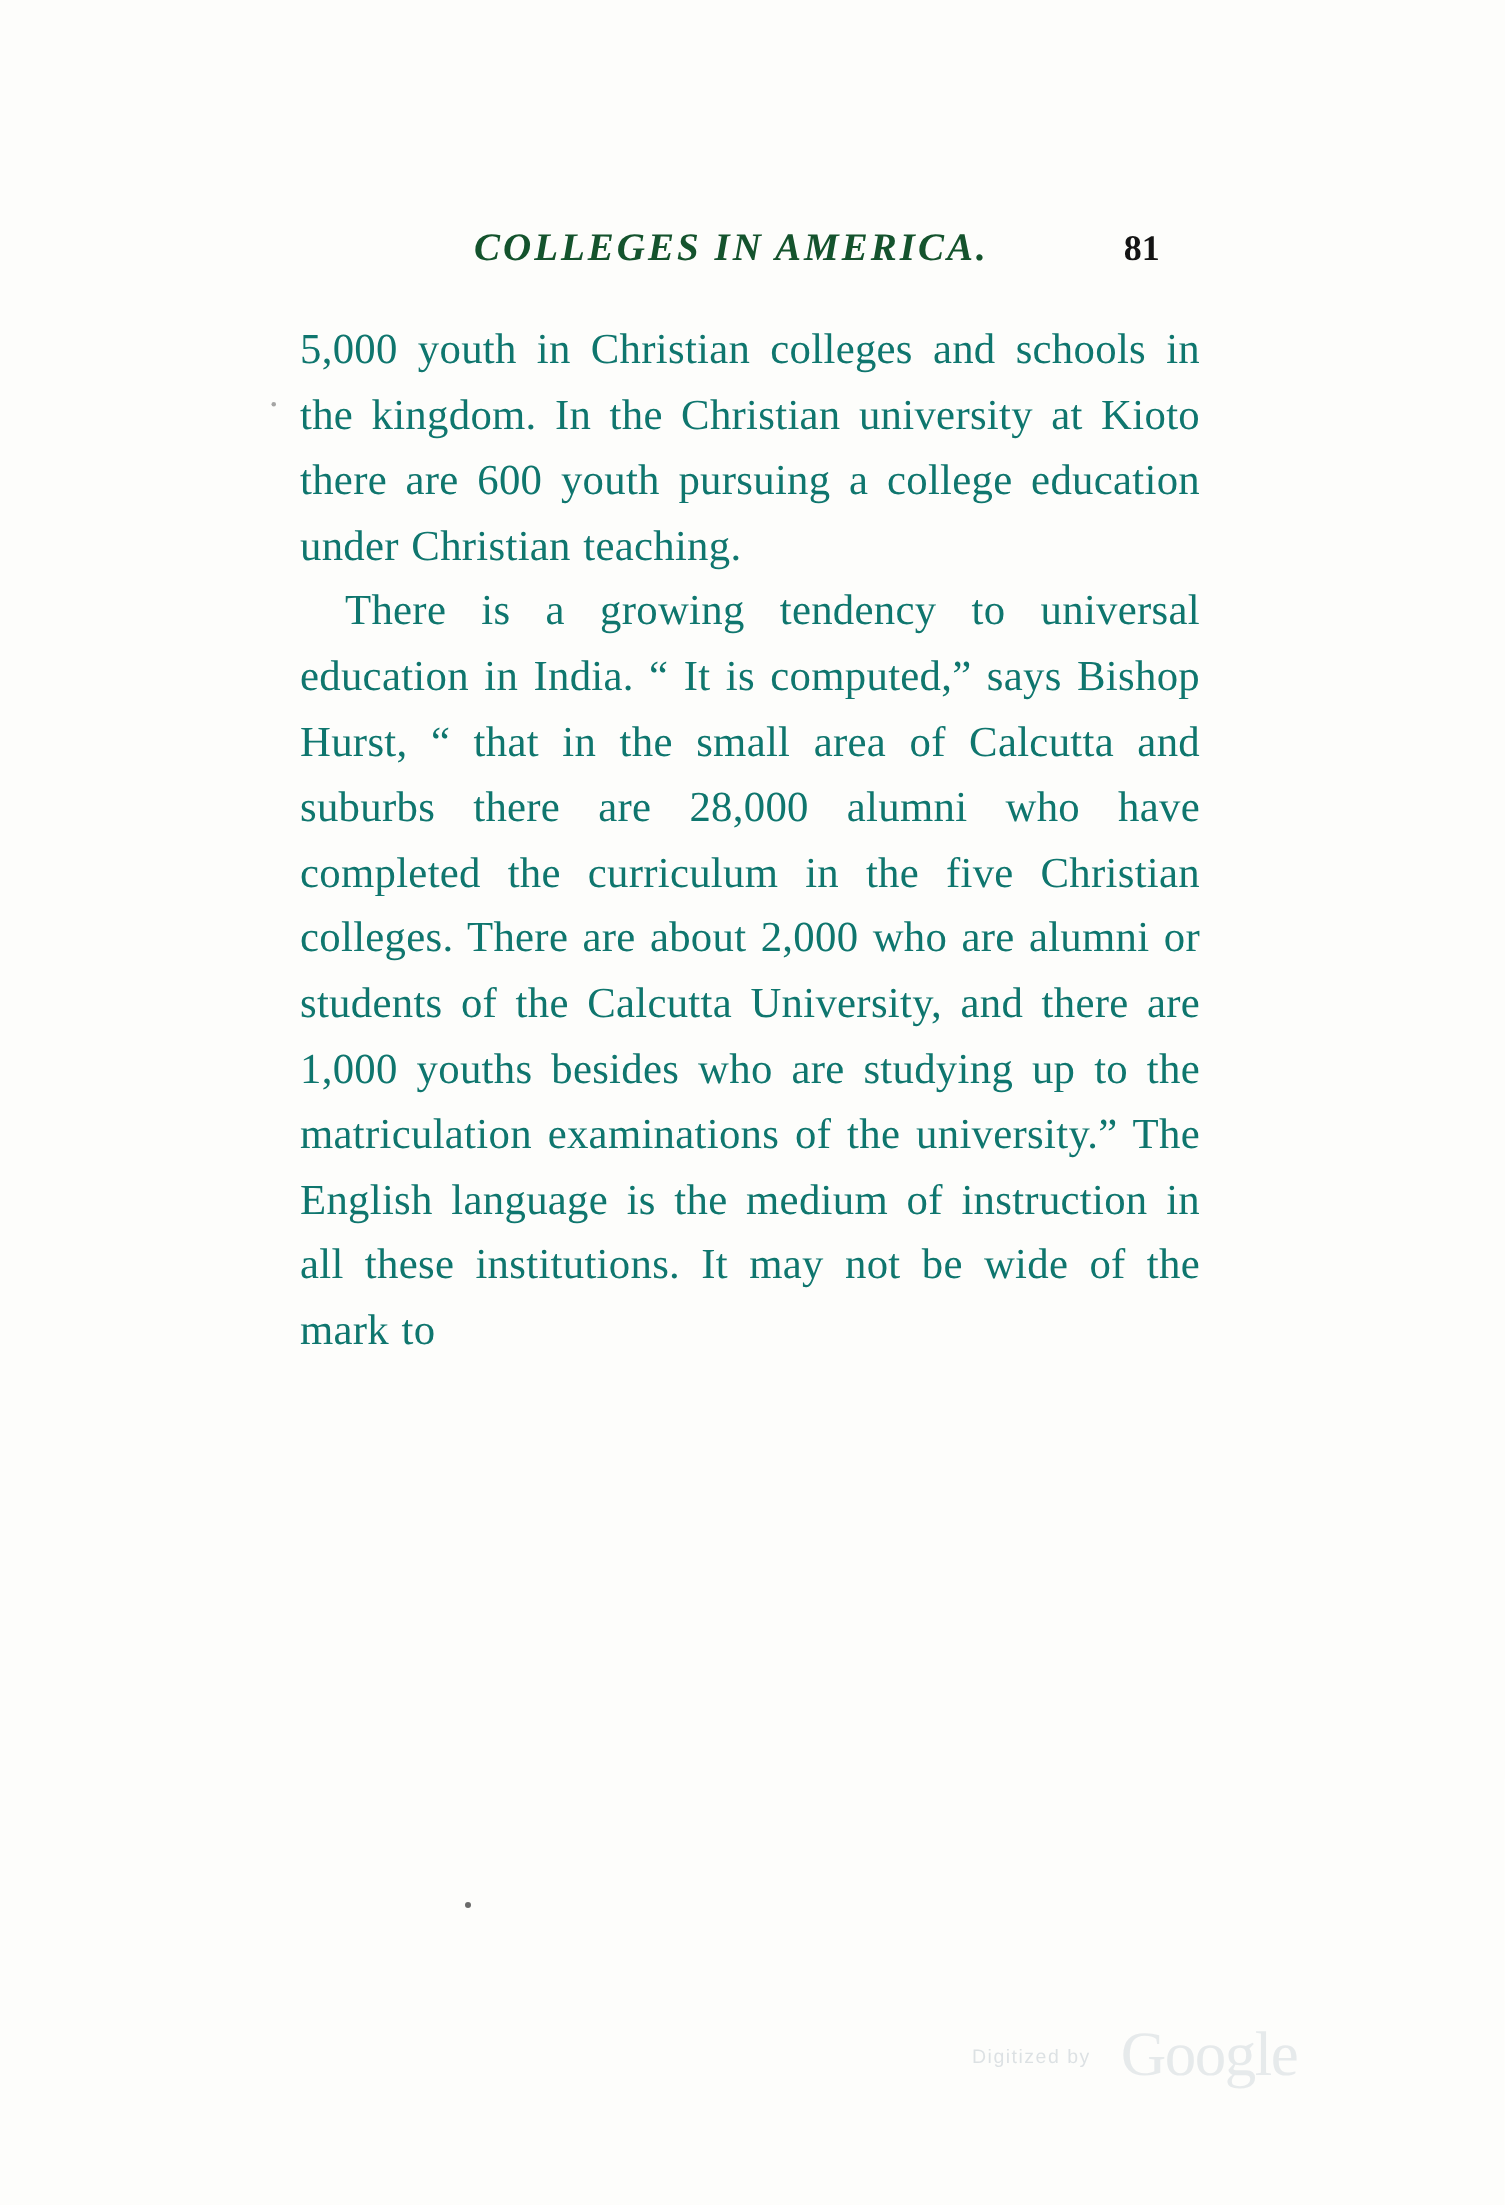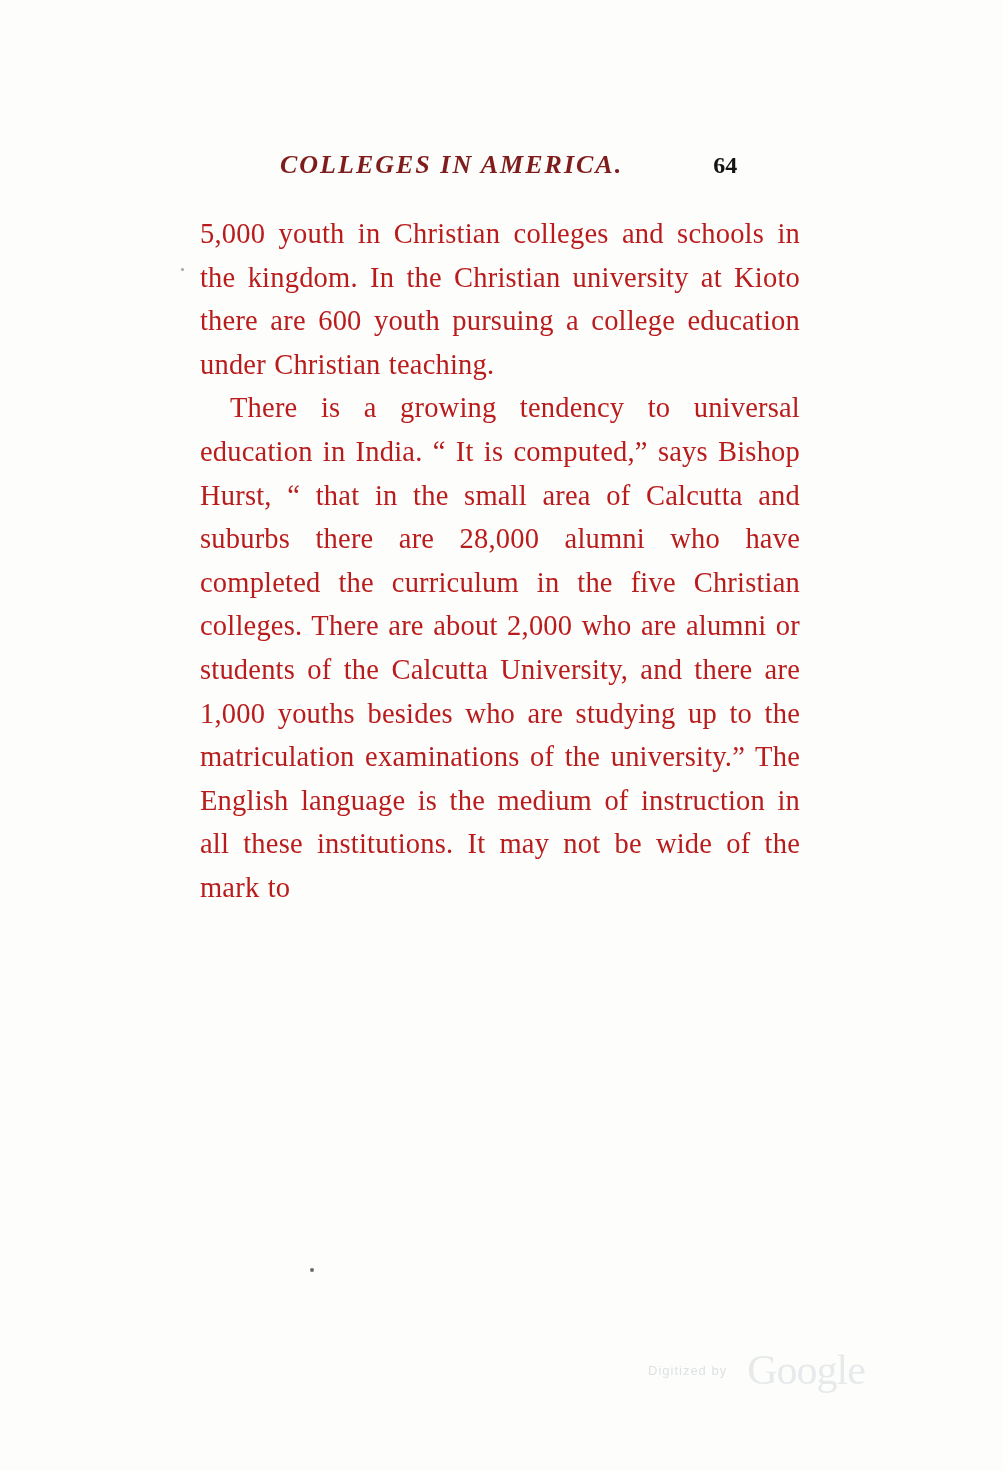--- a/index.html
+++ b/index.html
@@ -30,23 +30,23 @@
     width: 600px;
     display: flex;
     align-items: baseline;
     justify-content: flex-start;
   }
   .running-title {
     font-style: italic;
     font-weight: bold;
     letter-spacing: 2px;
     font-size: 26px;
-    color: #7f1d1d;
+    color: #14532d;
     white-space: nowrap;
-    margin-left: 80px;
+    margin-left: 116px;
   }
   .folio {
     font-weight: bold;
     font-size: 24px;
     color: #141414;
     margin-left: 90px;
   }
   .text-block {
     position: absolute;
     top: 212px;
@@ -54,21 +54,21 @@
     width: 600px;
   }
   p.para {
     margin: 0;
     text-align: justify;
     text-align-last: left;
     font-size: 28.5px;
     line-height: 43.6px;
     letter-spacing: 0.2px;
     word-spacing: 1px;
-    color: #b91c1c;
+    color: #0f766e;
   }
   p.para.indent {
     text-indent: 30px;
   }
   .stray-dot {
     position: absolute;
     left: 310px;
     top: 1268px;
     width: 4px;
     height: 4px;
@@ -113,21 +113,21 @@
     white-space: nowrap;
   }
 </style>
 </head>
 <body>
 
 <div class="page">
 
   <div class="page-header">
     <span class="running-title">COLLEGES IN AMERICA.</span>
-    <span class="folio">64</span>
+    <span class="folio">81</span>
   </div>
 
   <div class="left-margin-speck"></div>
 
   <div class="text-block">
     <p class="para">5,000 youth in Christian colleges and schools in the kingdom. In the Christian university at Kioto there are 600 youth pursuing a college education under Christian teaching.</p>
     <p class="para indent">There is a growing tendency to universal education in India. “ It is computed,” says Bishop Hurst, “ that in the small area of Calcutta and suburbs there are 28,000 alumni who have completed the curriculum in the five Christian colleges. There are about 2,000 who are alumni or students of the Calcutta University, and there are 1,000 youths besides who are studying up to the matriculation examinations of the university.” The English language is the medium of instruction in all these institutions. It may not be wide of the mark to</p>
   </div>
 
   <div class="stray-dot"></div>

